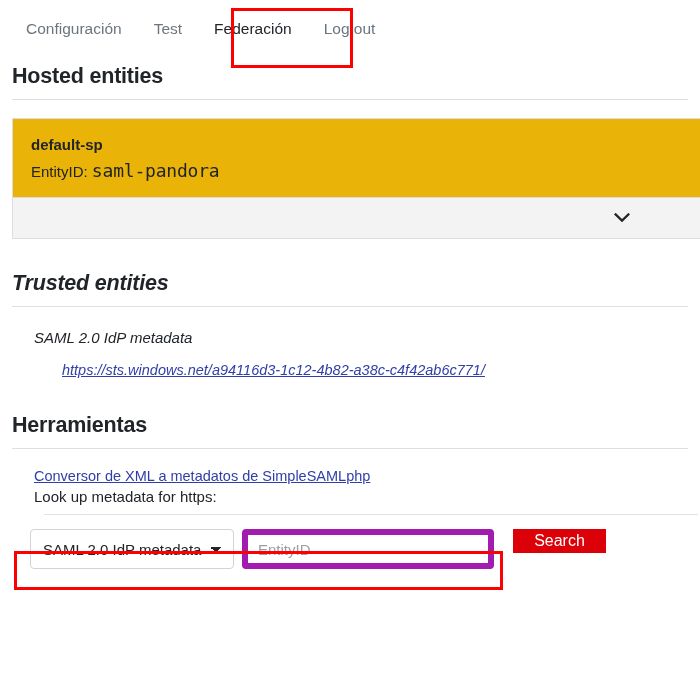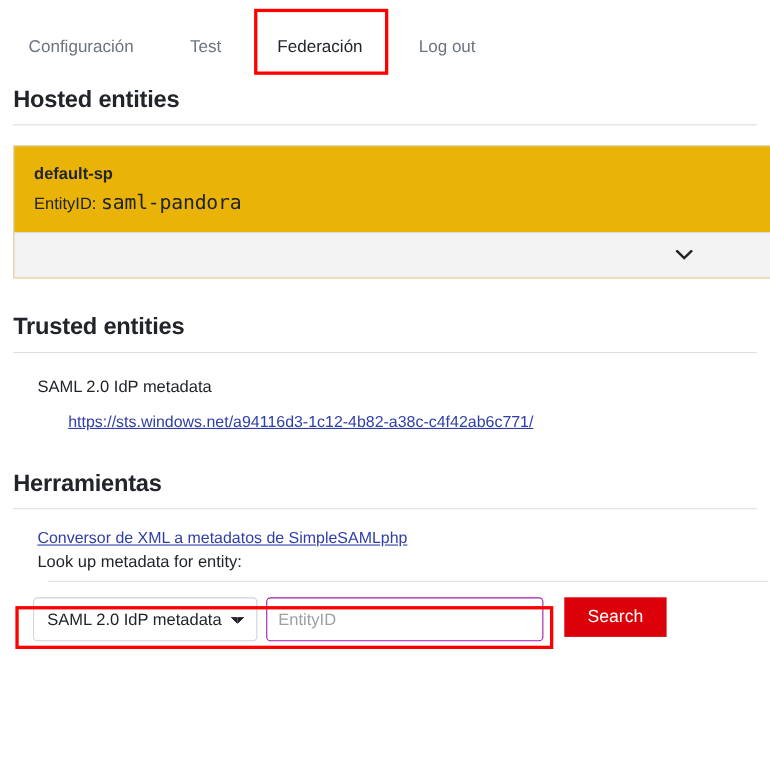--- a/index.html
+++ b/index.html
@@ -15,24 +15,23 @@
     overflow: hidden;
     font-family: "Liberation Sans", sans-serif;
     color: #212529;
     -webkit-font-smoothing: antialiased;
   }
 
   
   .tabs {
     display: flex;
     align-items: flex-start;
-    padding: 24px 0 0 0;
+    padding: 10px 0 0 0;
     margin: 0;
     list-style: none;
-    gap: 19px;
   }
   .tab {
     font-size: 15.5px;
     line-height: 1.45;
     padding: 8px 16px;
     color: #6c757d;
     text-decoration: none;
     white-space: nowrap;
     cursor: pointer;
     display: block;
@@ -166,38 +165,38 @@
     background-image:
       linear-gradient(45deg, transparent 50%, #212529 50%),
       linear-gradient(135deg, #212529 50%, transparent 50%);
     background-position:
       calc(100% - 17px) 17px,
       calc(100% - 11px) 17px;
     background-size: 6px 6px, 6px 6px;
     background-repeat: no-repeat;
   }
   input.md-input {
-    border: 1px solid #a21caf;
+    border: 6px solid #a21caf;
     border-radius: 4px;
     background: #ffffff;
     font-family: "Liberation Sans", sans-serif;
     font-size: 15px;
     color: #212529;
     height: 40px;
     width: 252px;
     padding: 0 10px;
   }
   input.md-input::placeholder { color: #9aa0a6; opacity: 1; }
   button.search-btn {
     border: 0;
     background: #dc0008;
     color: #ffffff;
     font-family: "Liberation Sans", sans-serif;
     font-size: 16px;
-    height: 36px;
+    height: 24px;
     width: 93px;
     margin-left: 11px;
     cursor: pointer;
     padding: 0;
   }
 
   
   .annot {
     position: absolute;
     border: 3px solid #fe0000;
@@ -230,39 +229,39 @@
     <div class="card-footer">
       <span class="chevron">
         <svg width="16" height="10" viewBox="0 0 16 10" aria-hidden="true">
           <path d="M1.6 1.4 L8 7.6 L14.4 1.4" fill="none" stroke="#212529" stroke-width="2.2" stroke-linecap="square"></path>
         </svg>
       </span>
     </div>
   </div>
 </section>
 
-<section class="section" style="margin-top:32px;">
+<section class="section" style="margin-top:32px;font-style:italic;">
   <h2 class="section-title">Trusted entities</h2>
   <hr class="hr">
 
   <div class="trusted-list">
     <div class="trusted-type">SAML 2.0 IdP metadata</div>
     <div class="trusted-link-wrap">
       <a class="link">https://sts.windows.net/a94116d3-1c12-4b82-a38c-c4f42ab6c771/</a>
     </div>
   </div>
 </section>
 
 <section class="section" style="margin-top:34px;">
   <h2 class="section-title">Herramientas</h2>
   <hr class="hr">
 
   <div class="tools-body">
     <a class="link tool-link">Conversor de XML a metadatos de SimpleSAMLphp</a>
-    <div class="lookup-label">Look up metadata for entity:</div>
+    <div class="lookup-label">Look up metadata for https:</div>
     <hr class="lookup-hr">
   </div>
 
   <div class="form-row">
     <select class="md-select">
       <option>SAML 2.0 IdP metadata</option>
     </select>
     <input class="md-input" type="text" placeholder="EntityID" style="">
     <button class="search-btn">Search</button>
   </div>

